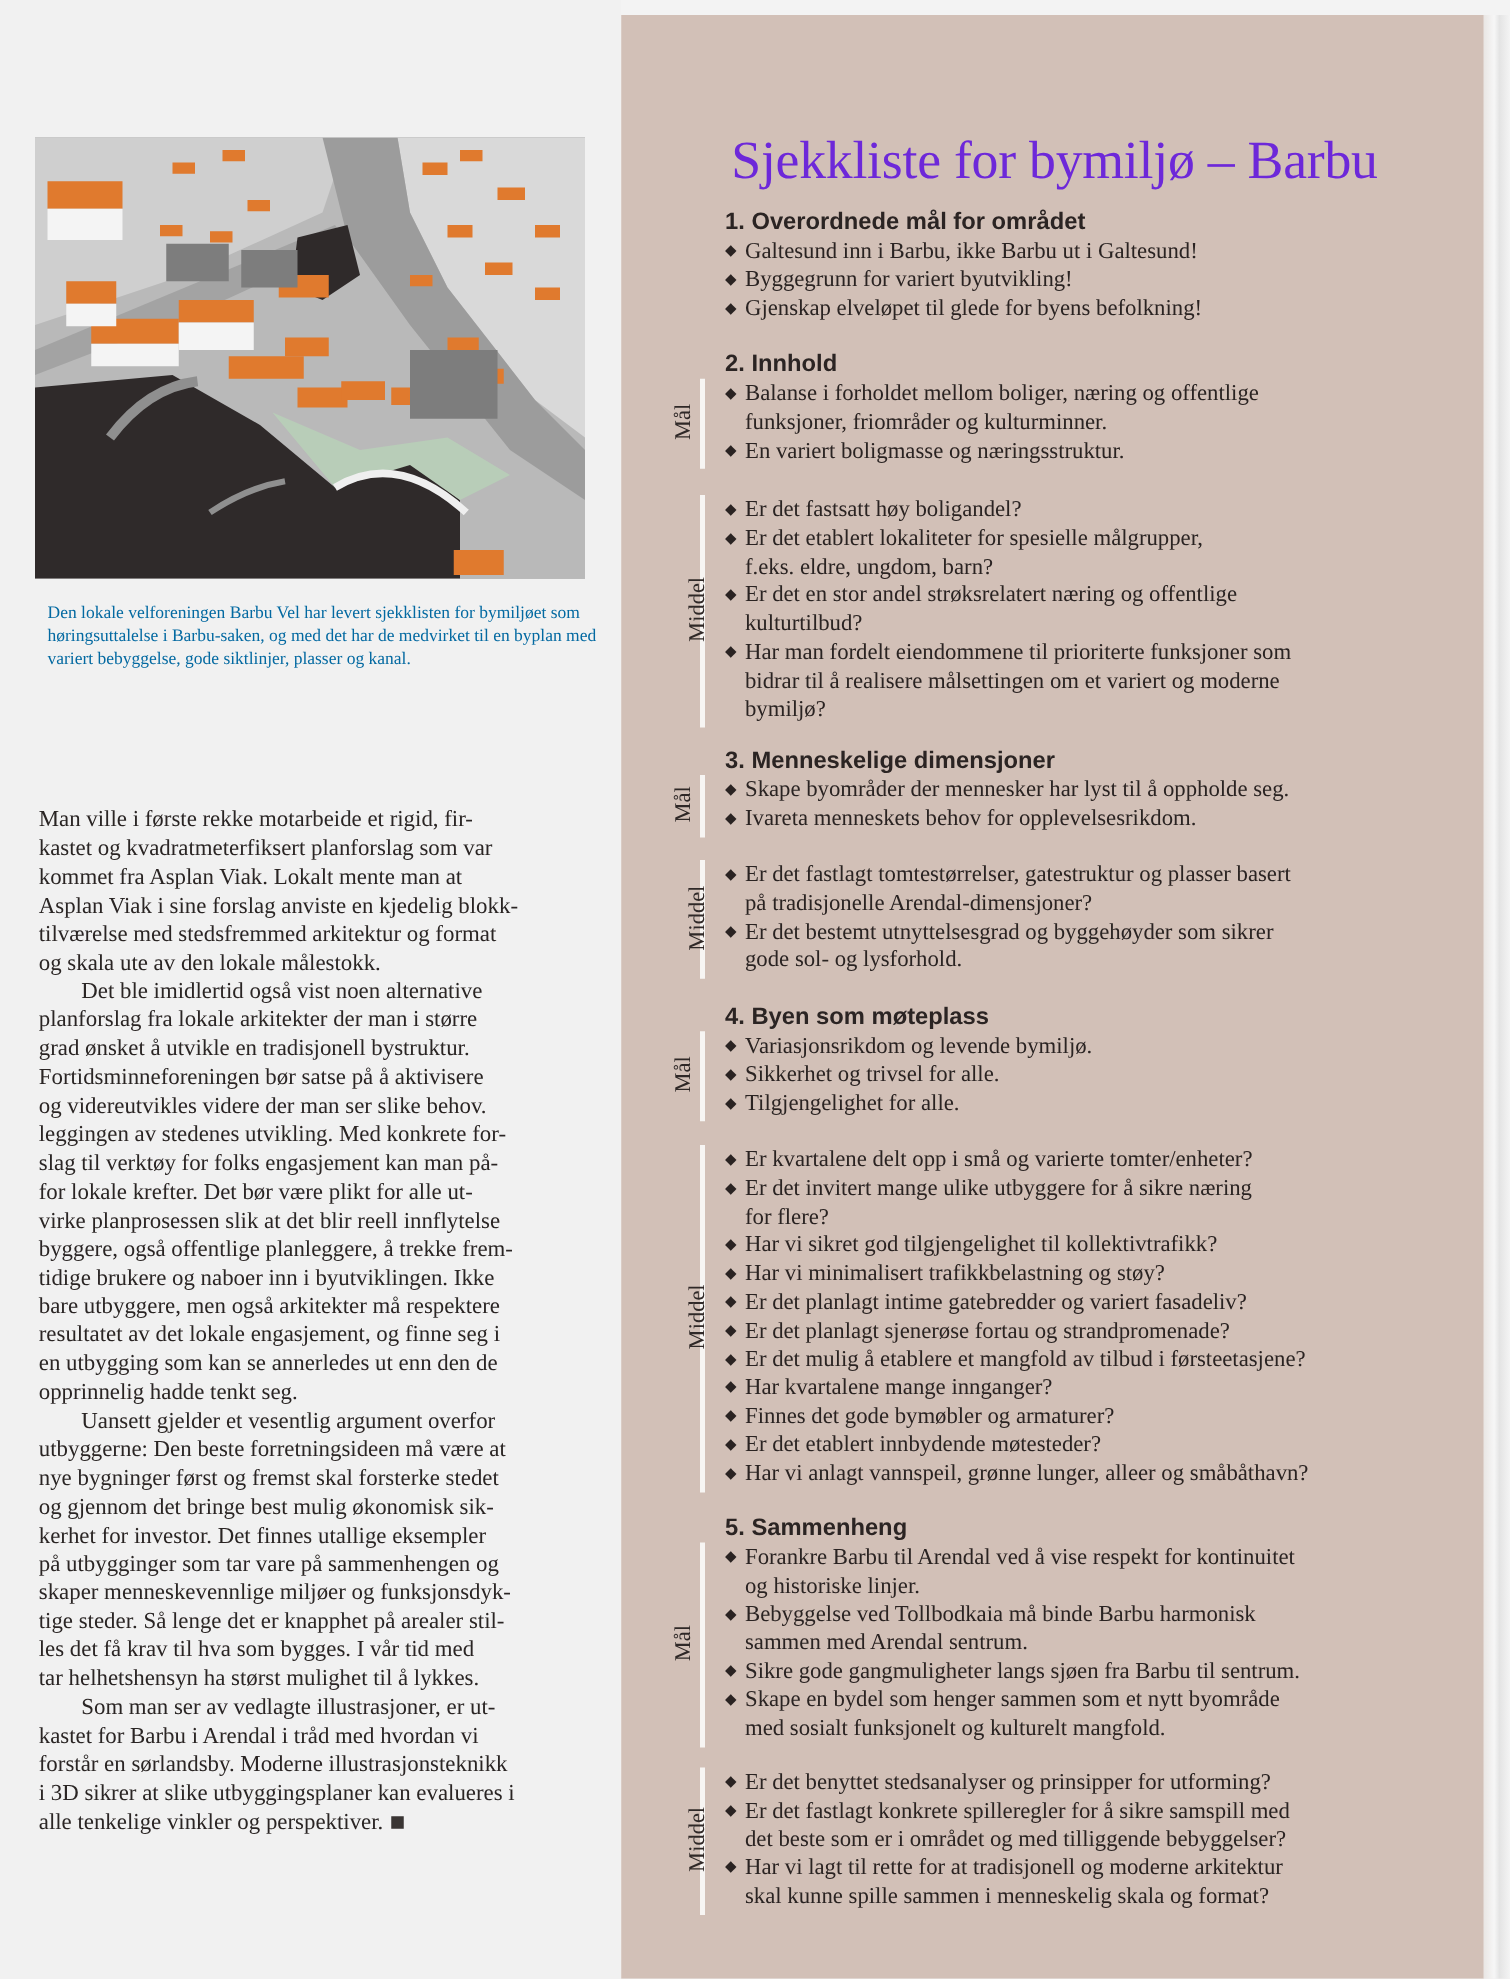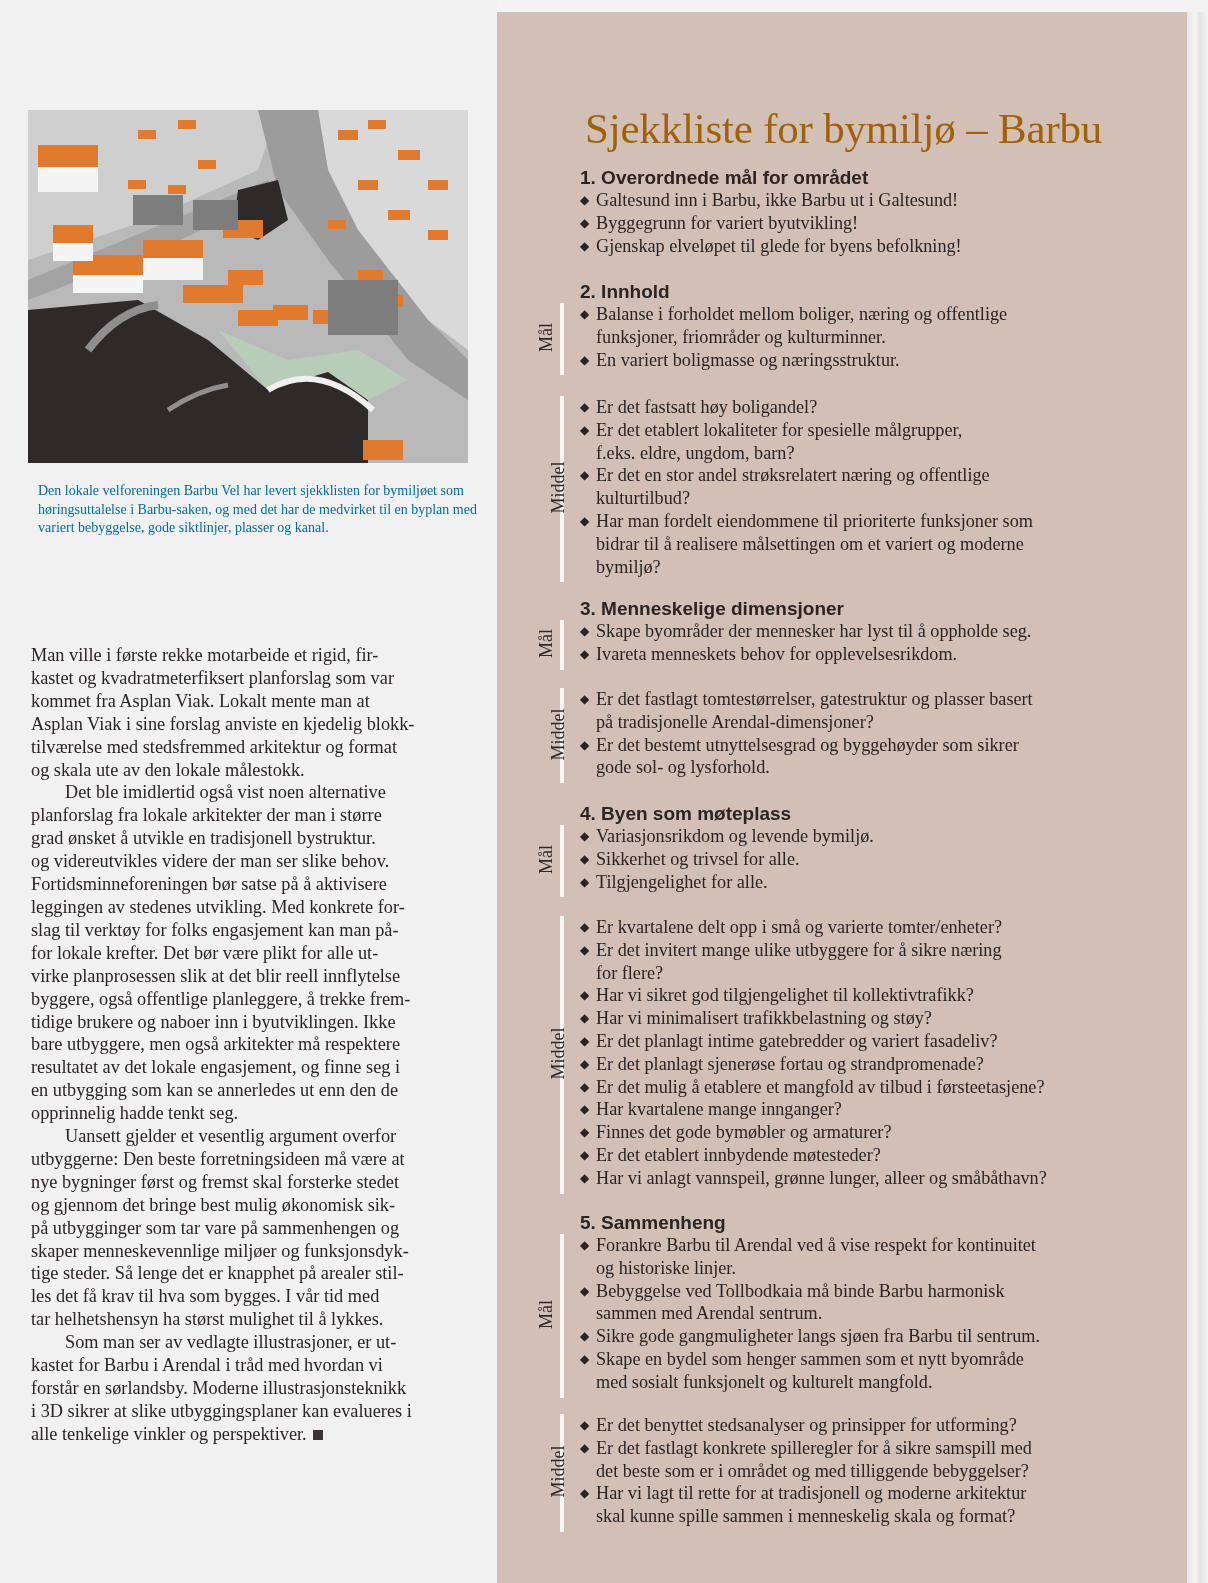--- a/index.html
+++ b/index.html
@@ -13,21 +13,21 @@
   .figure { position: absolute; left: 28px; top: 110px; width: 440px; height: 353px; overflow: hidden; background: #a9a9a9; }
   .figure svg { display: block; }
 
   .caption { position: absolute; left: 38px; top: 482px; width: 450px; font-size: 14px; line-height: 18.5px; color: #0369a1; }
 
   .body-text { position: absolute; left: 31px; top: 644px; width: 440px; font-size: 18.3px; line-height: 22.9px; color: #2a2524; }
   .body-text p { text-indent: 0; }
   .body-text .line { display: block; white-space: nowrap; }
   .end-mark { display: inline-block; width: 10px; height: 10px; background: #3a3534; margin-left: 6px; vertical-align: 0px; }
 
-  .title { position: absolute; left: 585px; top: 104px; font-size: 43px; line-height: 50px; color: #a16207; white-space: nowrap; letter-spacing: -0.2px; }
+  .title { position: absolute; left: 585px; top: 104px; font-size: 43px; line-height: 50px; color: #6d28d9; white-space: nowrap; letter-spacing: -0.2px; }
 
   .section-heading { position: absolute; left: 580px; font-family: "Liberation Sans", "DejaVu Sans", sans-serif; font-weight: bold; font-size: 19px; line-height: 22px; color: #2b2423; white-space: nowrap; }
 
   .group { position: absolute; left: 532px; }
   .group .bar { position: absolute; left: 28px; top: 0; width: 4px; background: #f7f5f3; }
   .group .tag { position: absolute; left: 0; width: 24px; font-size: 18px; color: #2f2827; white-space: nowrap; }
   .group .tag span { display: inline-block; transform: rotate(-90deg); transform-origin: center center; }
   .items { position: absolute; left: 48px; top: 0; width: 560px; list-style: none; }
   .items li { position: relative; padding-left: 16px; font-size: 18.2px; line-height: 22.8px; color: #2a2322; }
   .items li .bullet { position: absolute; left: 0; top: 0; font-size: 12px; line-height: 22.8px; }
@@ -110,38 +110,39 @@
       <span class="line">Asplan Viak i sine forslag anviste en kjedelig blokk-</span>
       <span class="line">tilværelse med stedsfremmed arkitektur og format</span>
       <span class="line">og skala ute av den lokale målestokk.</span>
     </p>
     <p>
       <span class="line" style="text-indent: 34px;">Det ble imidlertid også vist noen alternative</span>
       <span class="line">planforslag fra lokale arkitekter der man i større</span>
       <span class="line">grad ønsket å utvikle en tradisjonell bystruktur.</span>
     </p>
     <p>
+      <span class="line">Fortidsminneforeningen bør satse på å aktivisere</span>
       <span class="line">og videreutvikles videre der man ser slike behov.</span>
-      <span class="line">Fortidsminneforeningen bør satse på å aktivisere</span>
       <span class="line">leggingen av stedenes utvikling. Med konkrete for-</span>
       <span class="line">slag til verktøy for folks engasjement kan man på-</span>
       <span class="line">for  lokale krefter. Det bør være plikt for alle ut-</span>
       <span class="line">virke planprosessen slik at det blir reell innflytelse</span>
       <span class="line">byggere, også offentlige planleggere, å trekke frem-</span>
       <span class="line">tidige brukere og naboer inn i byutviklingen. Ikke</span>
       <span class="line">bare utbyggere, men også arkitekter må respektere</span>
       <span class="line">resultatet av det lokale engasjement, og finne seg i</span>
       <span class="line">en utbygging som kan se annerledes ut enn den de</span>
       <span class="line">opprinnelig hadde tenkt seg.</span>
     </p>
     <p>
       <span class="line" style="text-indent: 34px;">Uansett gjelder et vesentlig argument overfor</span>
       <span class="line">utbyggerne: Den beste forretningsideen må være at</span>
       <span class="line">nye bygninger først og fremst skal forsterke stedet</span>
       <span class="line">og gjennom det bringe best mulig økonomisk sik-</span>
+      <span class="line">kerhet for investor. Det finnes utallige eksempler</span>
       <span class="line">på utbygginger som tar vare på sammenhengen og</span>
       <span class="line">skaper menneskevennlige miljøer og funksjonsdyk-</span>
       <span class="line">tige steder. Så lenge det er knapphet på arealer stil-</span>
       <span class="line">les det få krav til hva som bygges. I vår tid med</span>
       <span class="line">tar helhetshensyn ha størst mulighet til å lykkes.</span>
     </p>
     <p>
       <span class="line" style="text-indent: 34px;">Som man ser av vedlagte illustrasjoner, er ut-</span>
       <span class="line">kastet for Barbu i Arendal i tråd med hvordan vi</span>
       <span class="line">forstår en sørlandsby. Moderne illustrasjonsteknikk</span>

